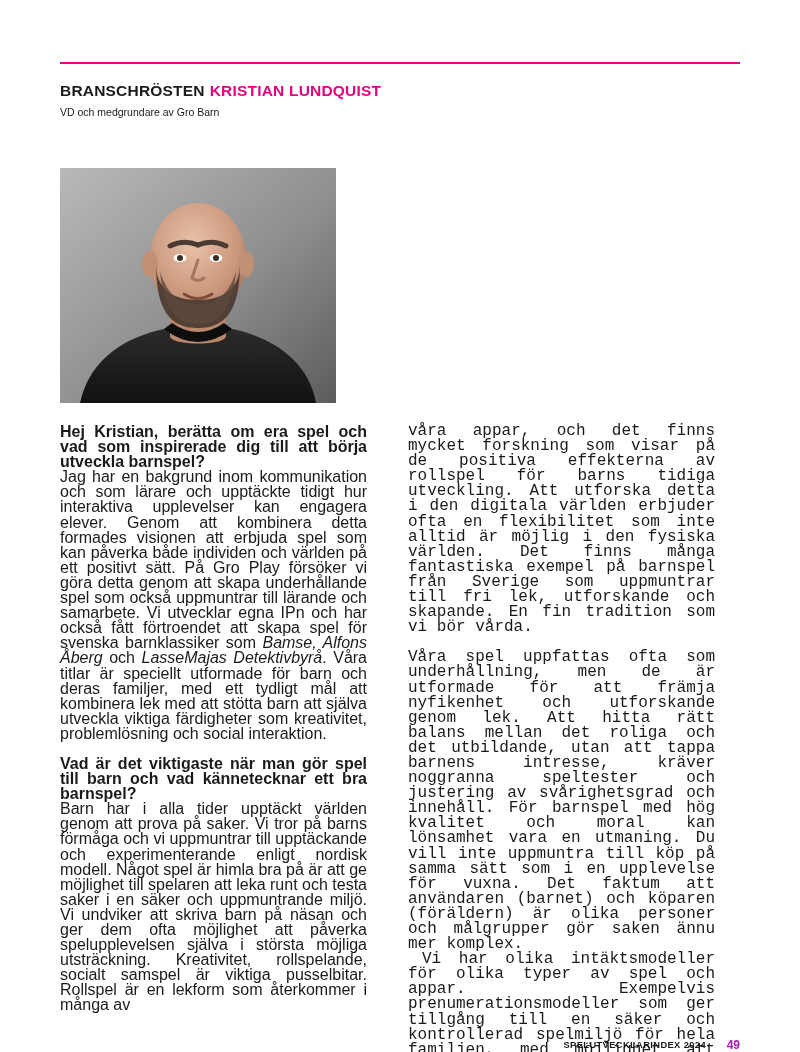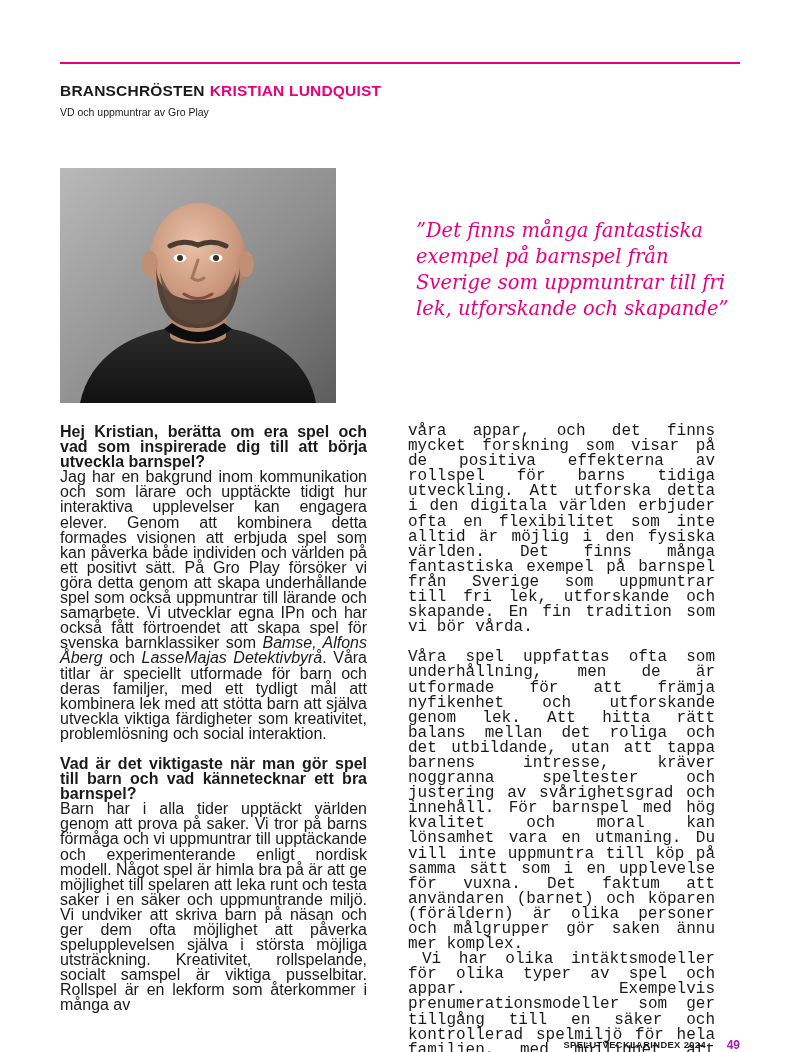--- a/index.html
+++ b/index.html
@@ -135,21 +135,21 @@
 <body>
 
 <div class="page">
 
   <div class="rule"></div>
 
   <div class="kicker">
     <span class="label">BRANSCHRÖSTEN</span><span class="name">KRISTIAN LUNDQUIST</span>
   </div>
 
-  <div class="subtitle">VD och uppmuntrar av Gro Play</div>
+  <div class="subtitle">VD och medgrundare av Gro Barn</div>
 
   <div class="portrait">
     <svg width="276" height="235" viewBox="0 0 276 235" xmlns="http://www.w3.org/2000/svg">
       <defs>
         <linearGradient id="bg" x1="0" y1="0" x2="1" y2="1">
           <stop offset="0%" stop-color="#b9b9b9"></stop>
           <stop offset="55%" stop-color="#8f8f8f"></stop>
           <stop offset="100%" stop-color="#5c5c5c"></stop>
         </linearGradient>
         <radialGradient id="skin" cx="45%" cy="35%" r="70%">
@@ -187,21 +187,20 @@
       <path d="M138 92 l-6 18 q6 5 12 0" stroke="#a5765c" stroke-width="3" fill="none" stroke-linecap="round"></path>
 
       <path d="M124 126 q14 9 28 0" stroke="#7e4b3c" stroke-width="3" fill="none" stroke-linecap="round"></path>
 
       <path d="M104 161 q34 26 68 0 l-8 -6 q-26 18 -52 0 Z" fill="#0d0d0d"></path>
 
       <rect x="0" y="0" width="276" height="235" fill="none"></rect>
     </svg>
   </div>
 
-  <blockquote class="pullquote">”Det finns många fantastiska exempel på barnspel från Sverige som uppmuntrar till fri lek, utforskande och skapande”</blockquote>
 
   <div class="col col-left">
     <p class="q">Hej Kristian, berätta om era spel och vad som inspirerade dig till att börja utveckla barnspel?</p>
     <p class="a"><span>Jag har en bakgrund inom kommunikation och som lärare och upptäckte tidigt hur interaktiva upplevelser kan engagera elever. Genom att kombinera detta formades visionen att erbjuda spel som kan påverka både individen och världen på ett positivt sätt. På Gro Play försöker vi göra detta genom att skapa underhållande spel som också uppmuntrar till lärande och samarbete. Vi utvecklar egna IPn och har också fått förtroendet att skapa spel för svenska barnklassiker som </span><em>Bamse, Alfons Åberg</em><span> och </span><em>LasseMajas Detektivbyrå</em><span>. Våra titlar är speciellt utformade för barn och deras familjer, med ett tydligt mål att kombinera lek med att stötta barn att själva utveckla viktiga färdigheter som kreativitet, problemlösning och social interaktion.</span></p>
     <div class="block-gap"></div>
     <p class="q">Vad är det viktigaste när man gör spel till barn och vad kännetecknar ett bra barnspel?</p>
     <p class="a">Barn har i alla tider upptäckt världen genom att prova på saker. Vi tror på barns förmåga och vi uppmuntrar till upptäckande och experimenterande enligt nordisk modell. Något spel är himla bra på är att ge möjlighet till spelaren att leka runt och testa saker i en säker och uppmuntrande miljö. Vi undviker att skriva barn på näsan och ger dem ofta möjlighet att påverka spelupplevelsen själva i största möjliga utsträckning. Kreativitet, rollspelande, socialt samspel är viktiga pusselbitar. Rollspel är en lekform som återkommer i många av</p>
   </div>
 
   <div class="col col-right">

